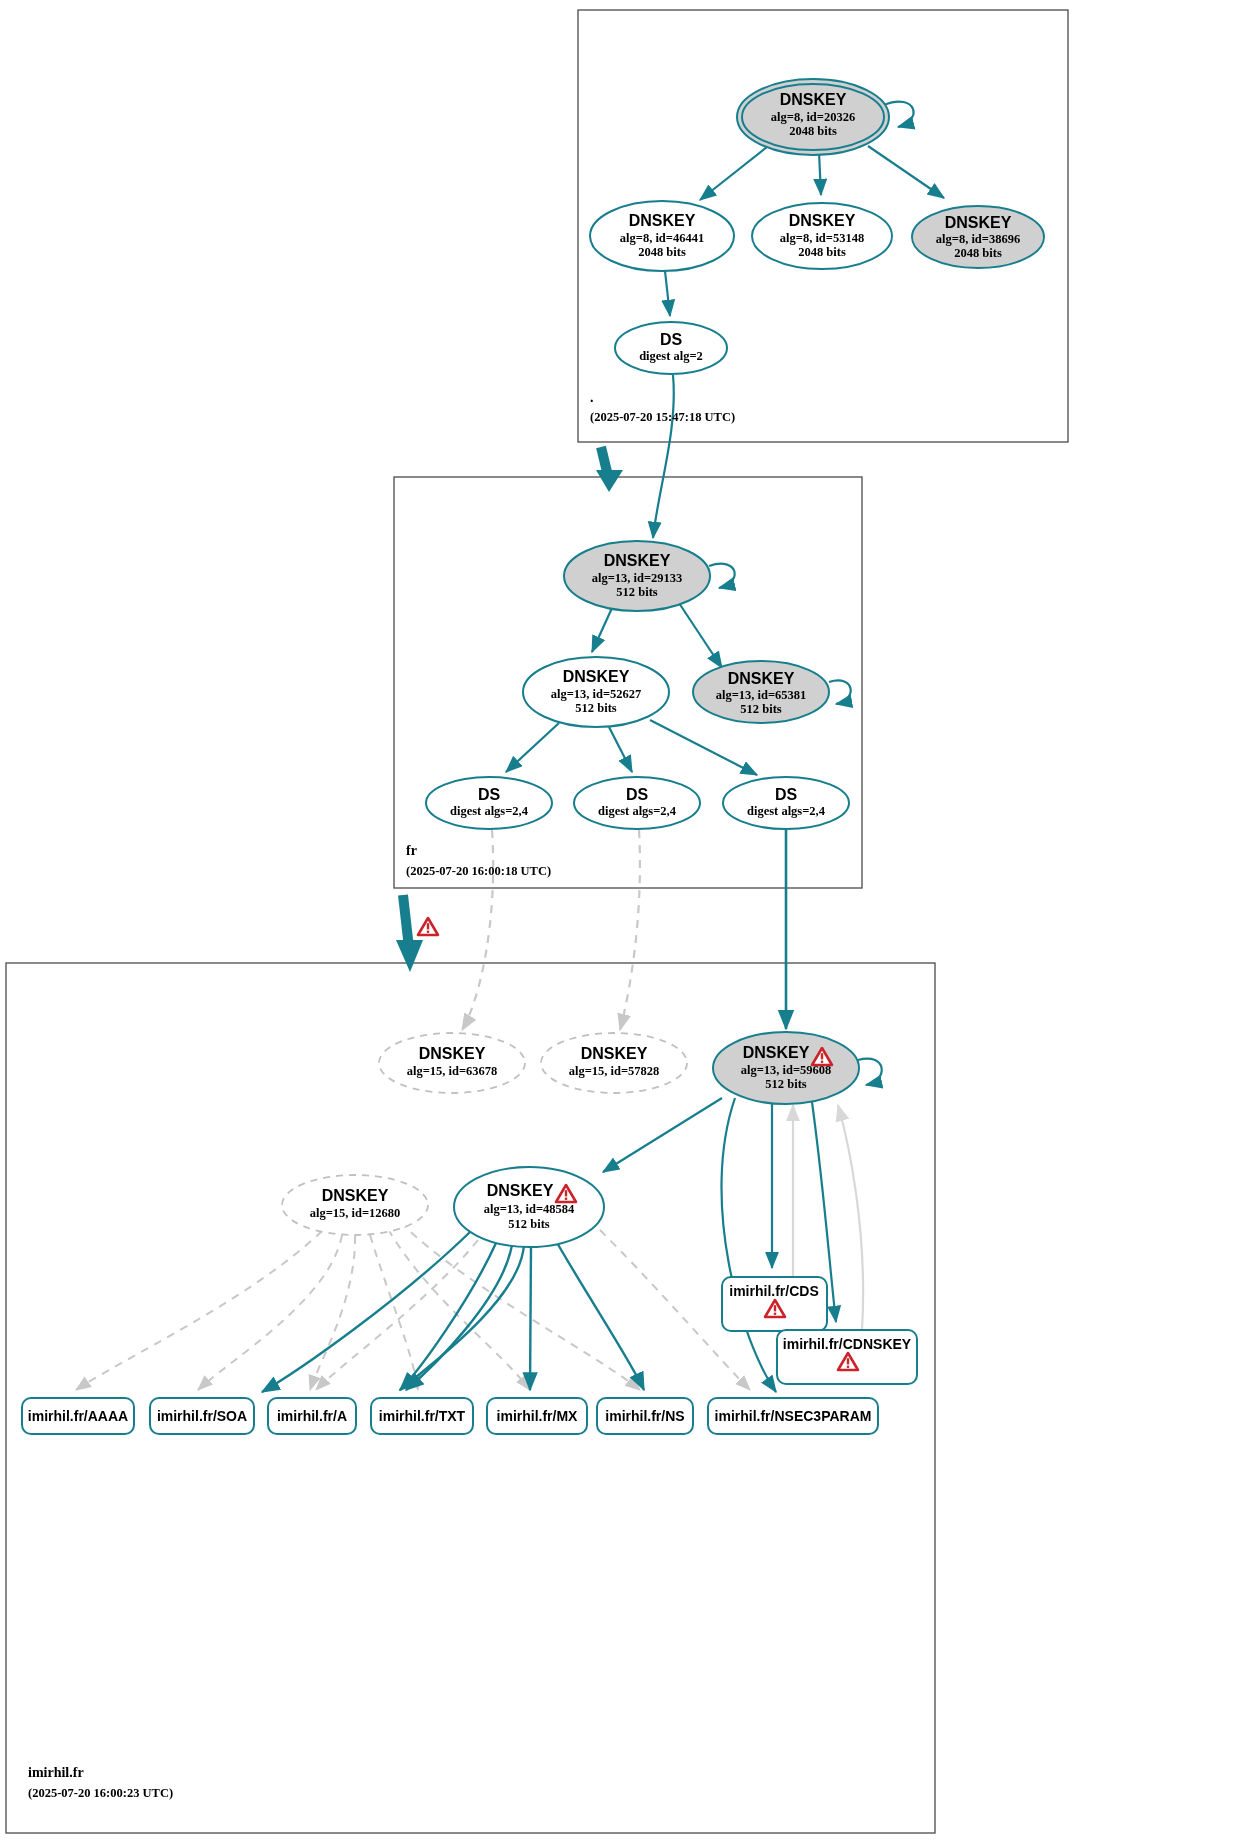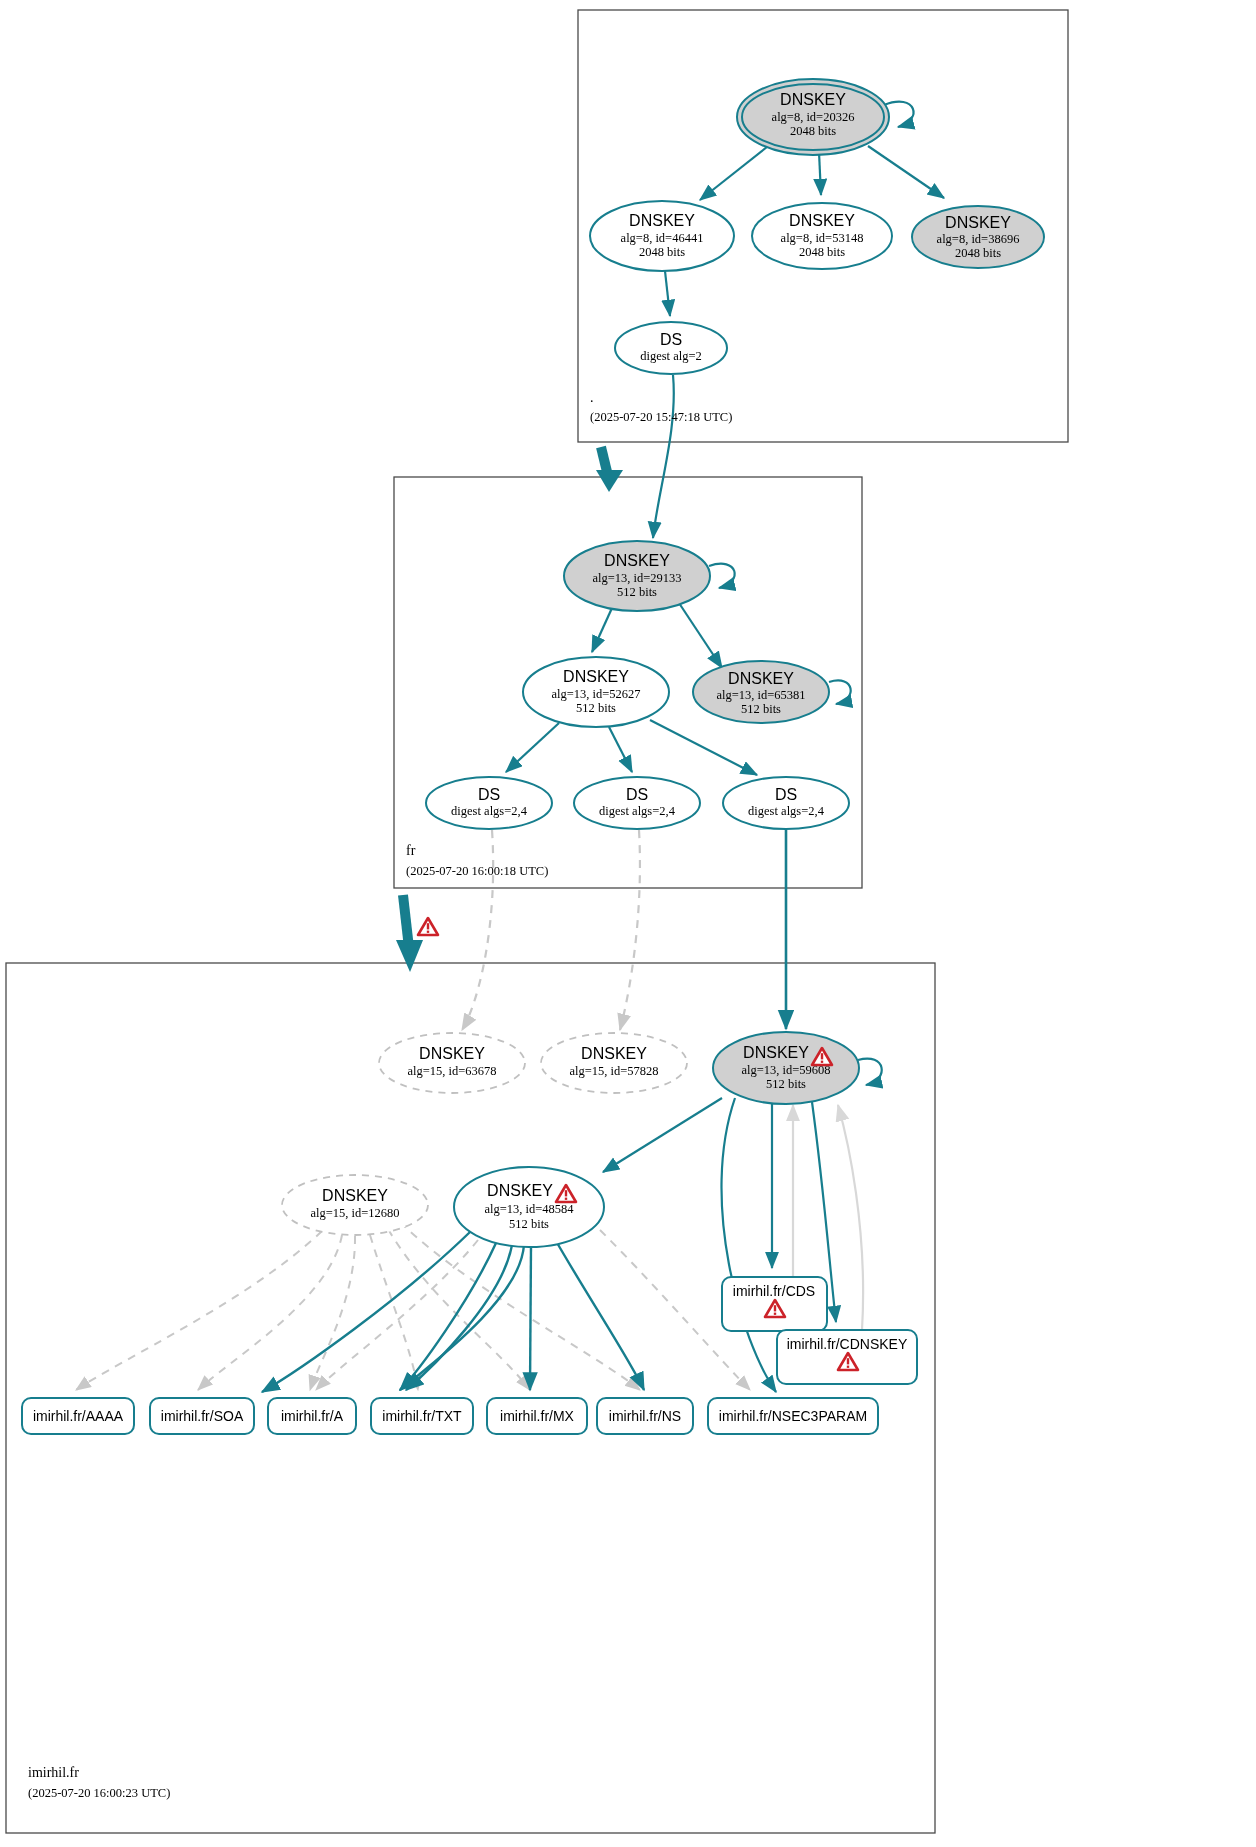--- a/index.html
+++ b/index.html
@@ -12,20 +12,21 @@
     font-family: "Liberation Serif", "DejaVu Serif", serif;
     width: 1256px;
     height: 1847px;
     position: relative;
     overflow: hidden;
   }
   #stage {
     position: relative;
     width: 1256px;
     height: 1847px;
+    font-weight: bold;
   }
   svg.layer {
     position: absolute;
     left: 0;
     top: 0;
     width: 1256px;
     height: 1847px;
   }
   .node-label-main {
     font-family: "Liberation Sans", "DejaVu Sans", sans-serif;

